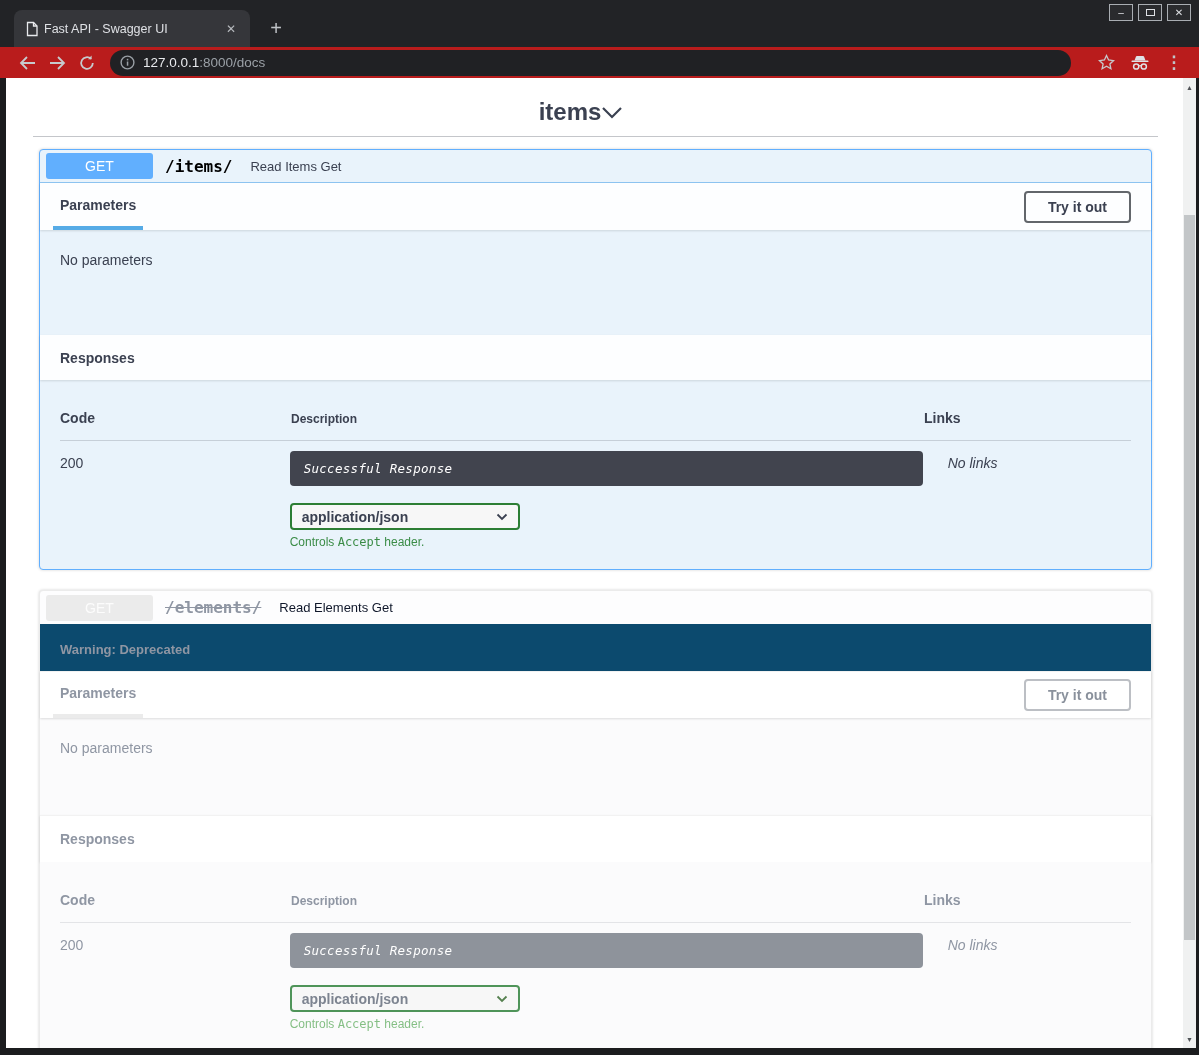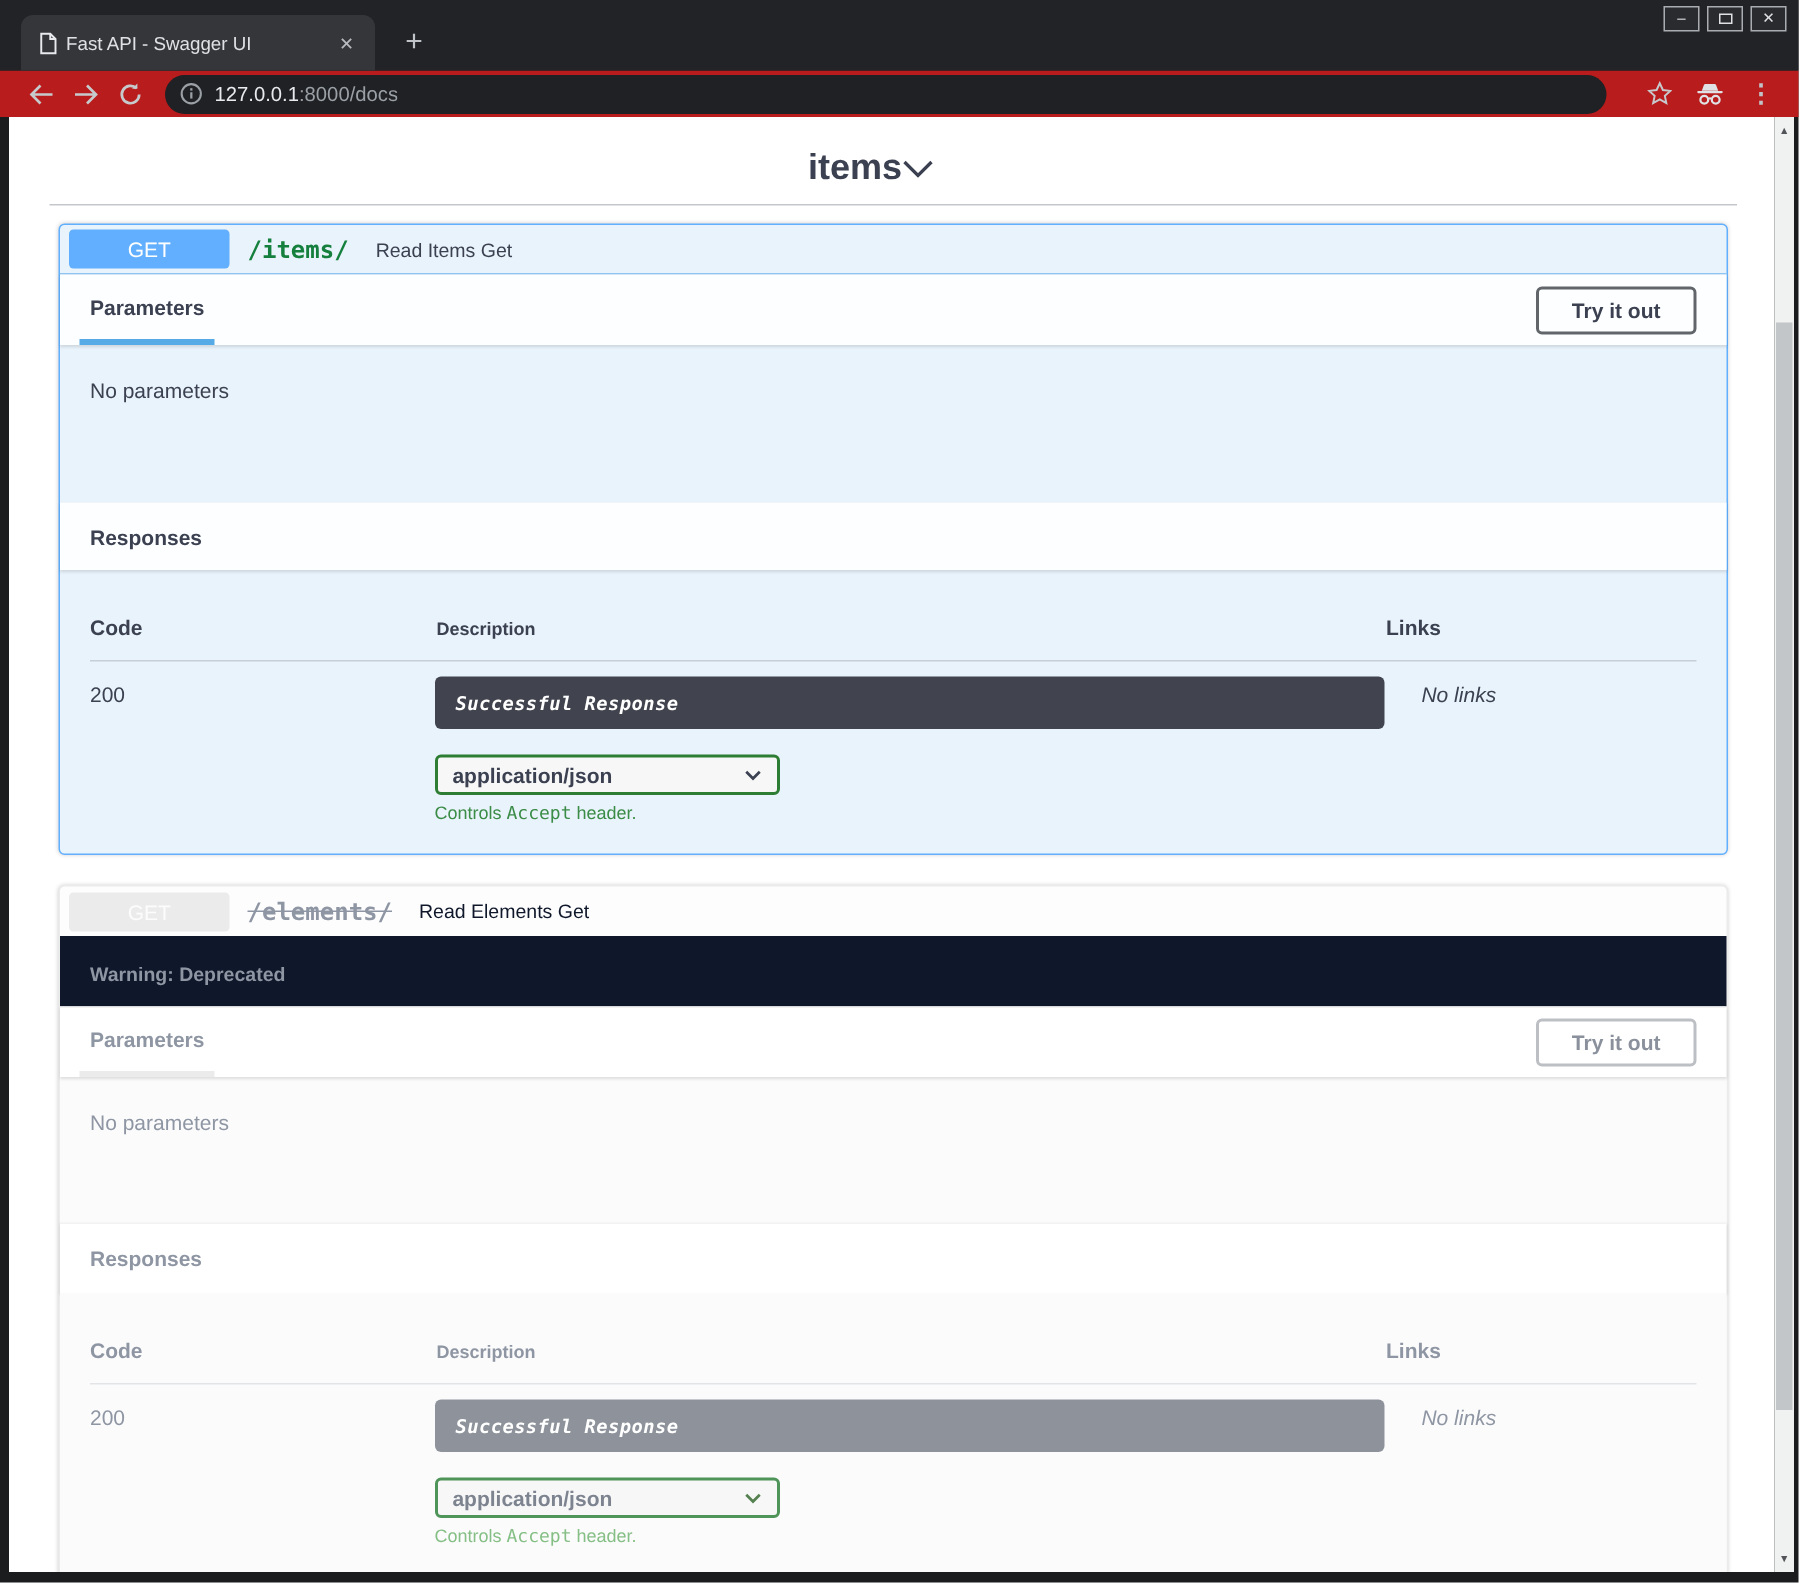--- a/index.html
+++ b/index.html
@@ -74,29 +74,29 @@
   .op-summary { height:33px; display:flex; align-items:center; padding:0 6px; }
   .opblock.get .op-summary { border-bottom:1px solid #8ec5f2; }
   .method-btn {
     width:107px; height:26px; border:none; border-radius:3px;
     font-family:inherit; font-weight:normal; font-size:14px; color:#fff;
     background:#61affe; display:flex; align-items:center; justify-content:center;
   }
   .opblock.deprecated .method-btn { background:#ebebeb; color:#fcfcfc; }
   .op-path {
     font-family:"DejaVu Sans Mono", monospace; font-weight:bold; font-size:16px;
-    color:#15803d; margin-left:12px;
+    color:#000000; margin-left:12px;
   }
   .opblock.deprecated .op-path { color:#8f96a3; text-decoration:line-through; }
   .op-desc { font-size:13px; color:#3b4151; margin-left:18px; }
   .opblock.deprecated .op-desc { color:#0f172a; }
 
   .op-warning {
     padding:18px 20px 14px 20px; font-size:13px; font-weight:bold; color:#8f96a3;
-    background:#0f172a;
+    background:#0c4a6e;
   }
 
   .section-header {
     height:47px; padding:0 20px; display:flex; align-items:center; justify-content:space-between;
     background:rgba(255,255,255,.88); box-shadow:0 1px 2px rgba(0,0,0,.12);
     position:relative;
   }
   .opblock.deprecated .section-header { background:#fff; border-top:1px solid #f2f2f2; }
   .tab-item {
     height:100%; display:flex; align-items:center;
@@ -131,21 +131,21 @@
   .opblock.deprecated .col-code, .opblock.deprecated .col-desc, .opblock.deprecated .col-links { color:#8f96a3; }
   .trow { display:flex; padding-top:10px;gap:25px; }
   .row-code { width:231px; font-size:14px; color:#3b4151; padding-top:4px; }
   .row-links { width:207px; font-size:14px; font-style:italic; color:#3b4151; padding-top:4px; }
   .opblock.deprecated .row-code, .opblock.deprecated .row-links { color:#8f96a3; }
   .row-desc { flex:1; }
   .resp-box {
     width:633px; height:35px; background:#41444e; border-radius:4px;
     display:flex; align-items:center; padding:3px 14px;
     color:#ffffff; font-family:"DejaVu Sans Mono", monospace;
-    font-size:12.5px; font-style:italic; font-weight:bold; letter-spacing:.3px;
+    font-size:12.5px; font-style:italic; font-weight:normal; letter-spacing:.3px;
   }
   .opblock.deprecated .resp-box { background:#8e939b; }
   .media-select {
     margin-top:17px; width:230px; height:27px;
     border:2px solid #2d7e34; border-radius:4px; background:#f7f7f7;
     display:flex; align-items:center; justify-content:space-between; padding:0 10px;
     font-size:14px; font-weight:bold; color:#3b4151;
   }
   .opblock.deprecated .media-select { border-color:#4f9459; color:#7d8490; }
   .media-note { margin-top:5px; font-size:12px; color:#3b8c47; }

